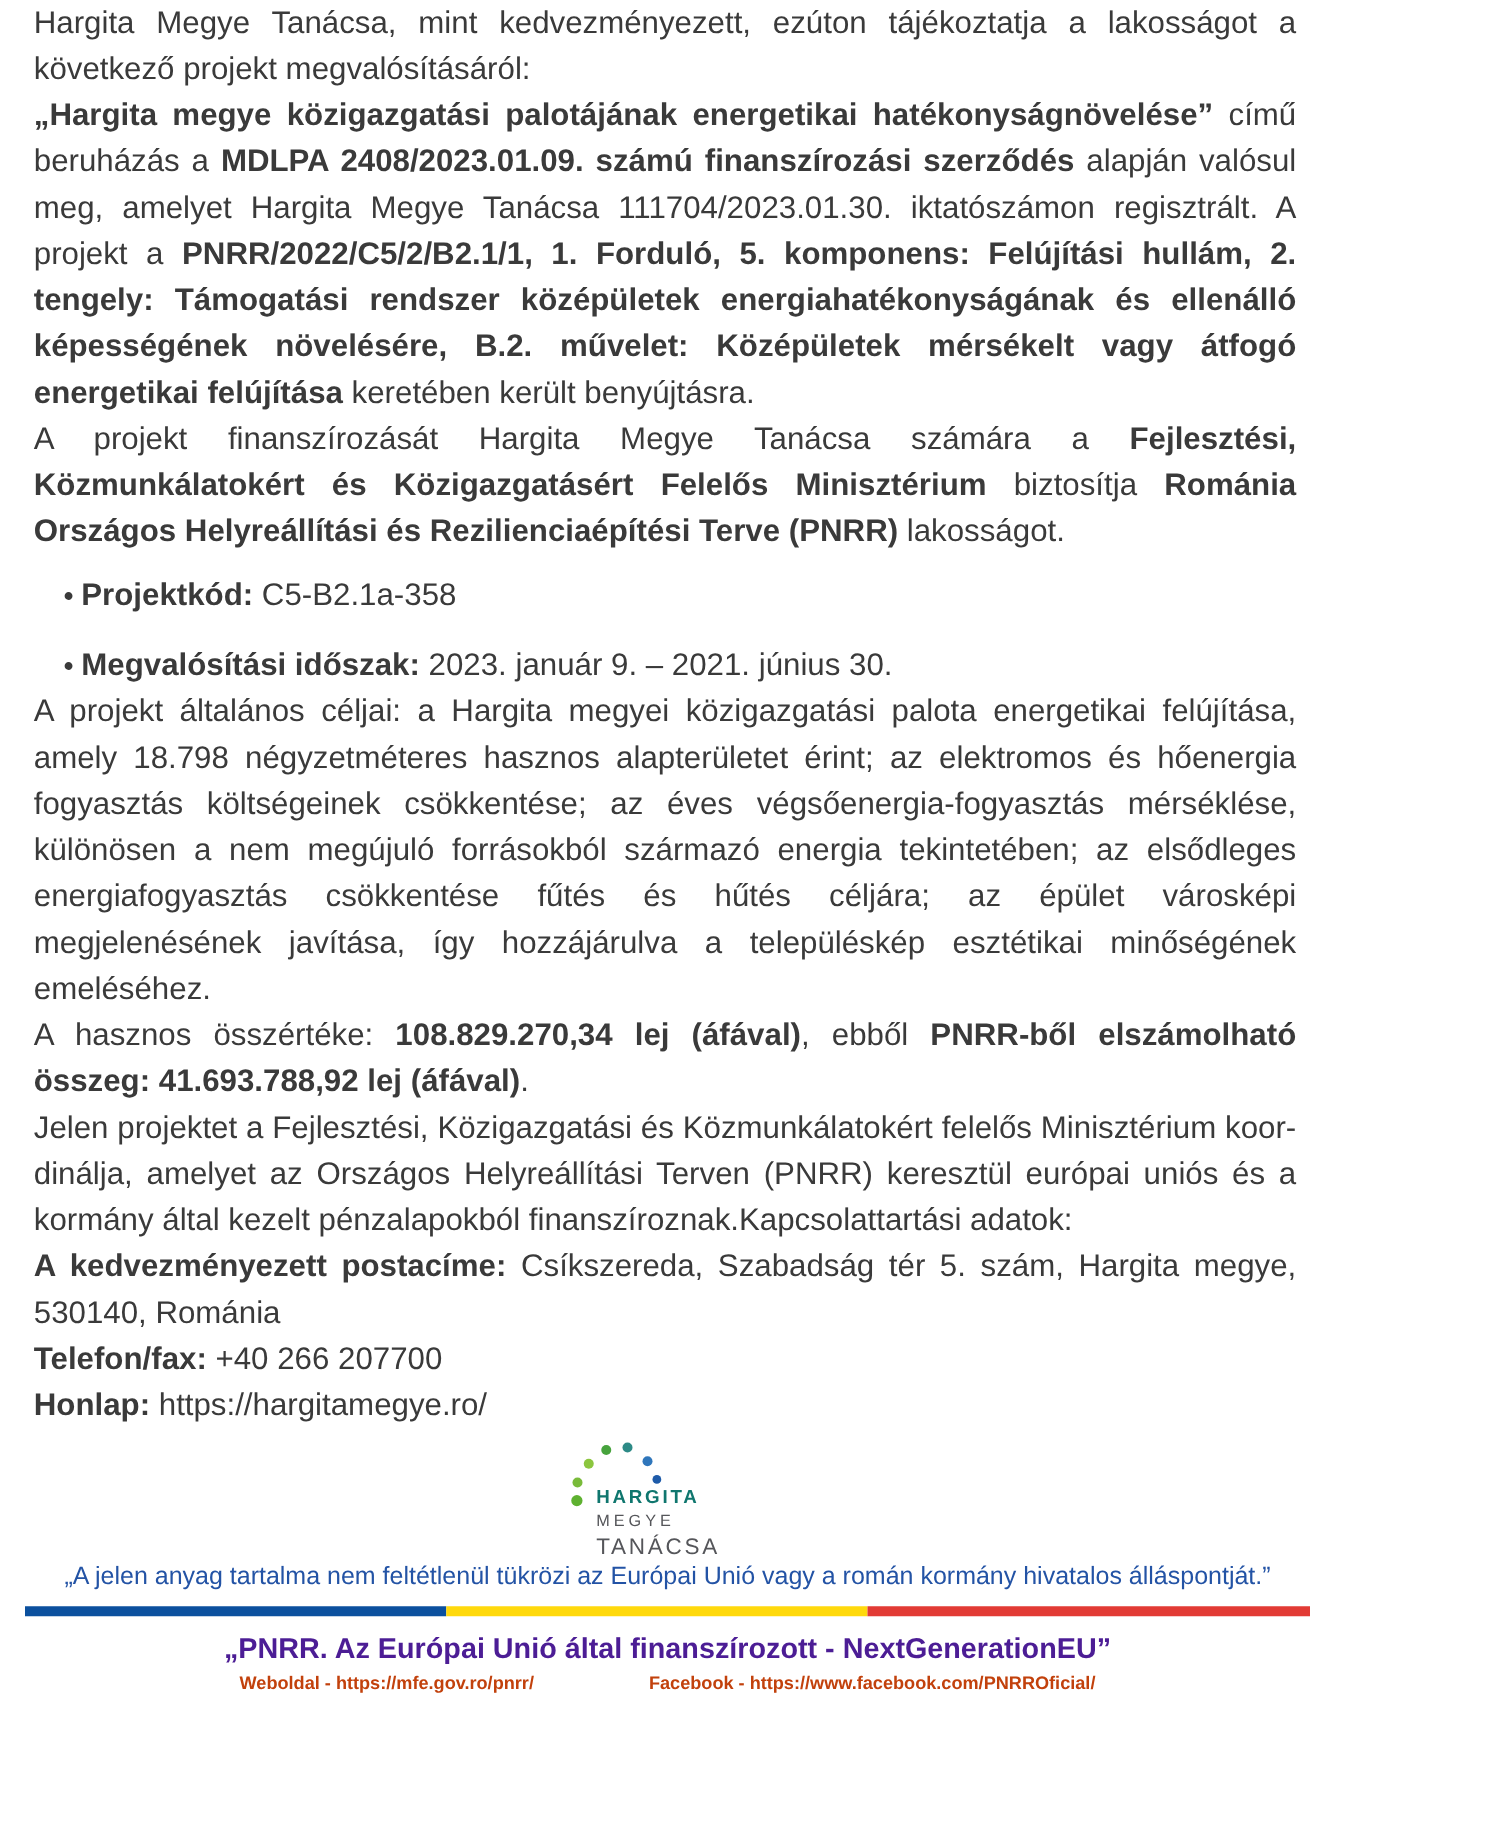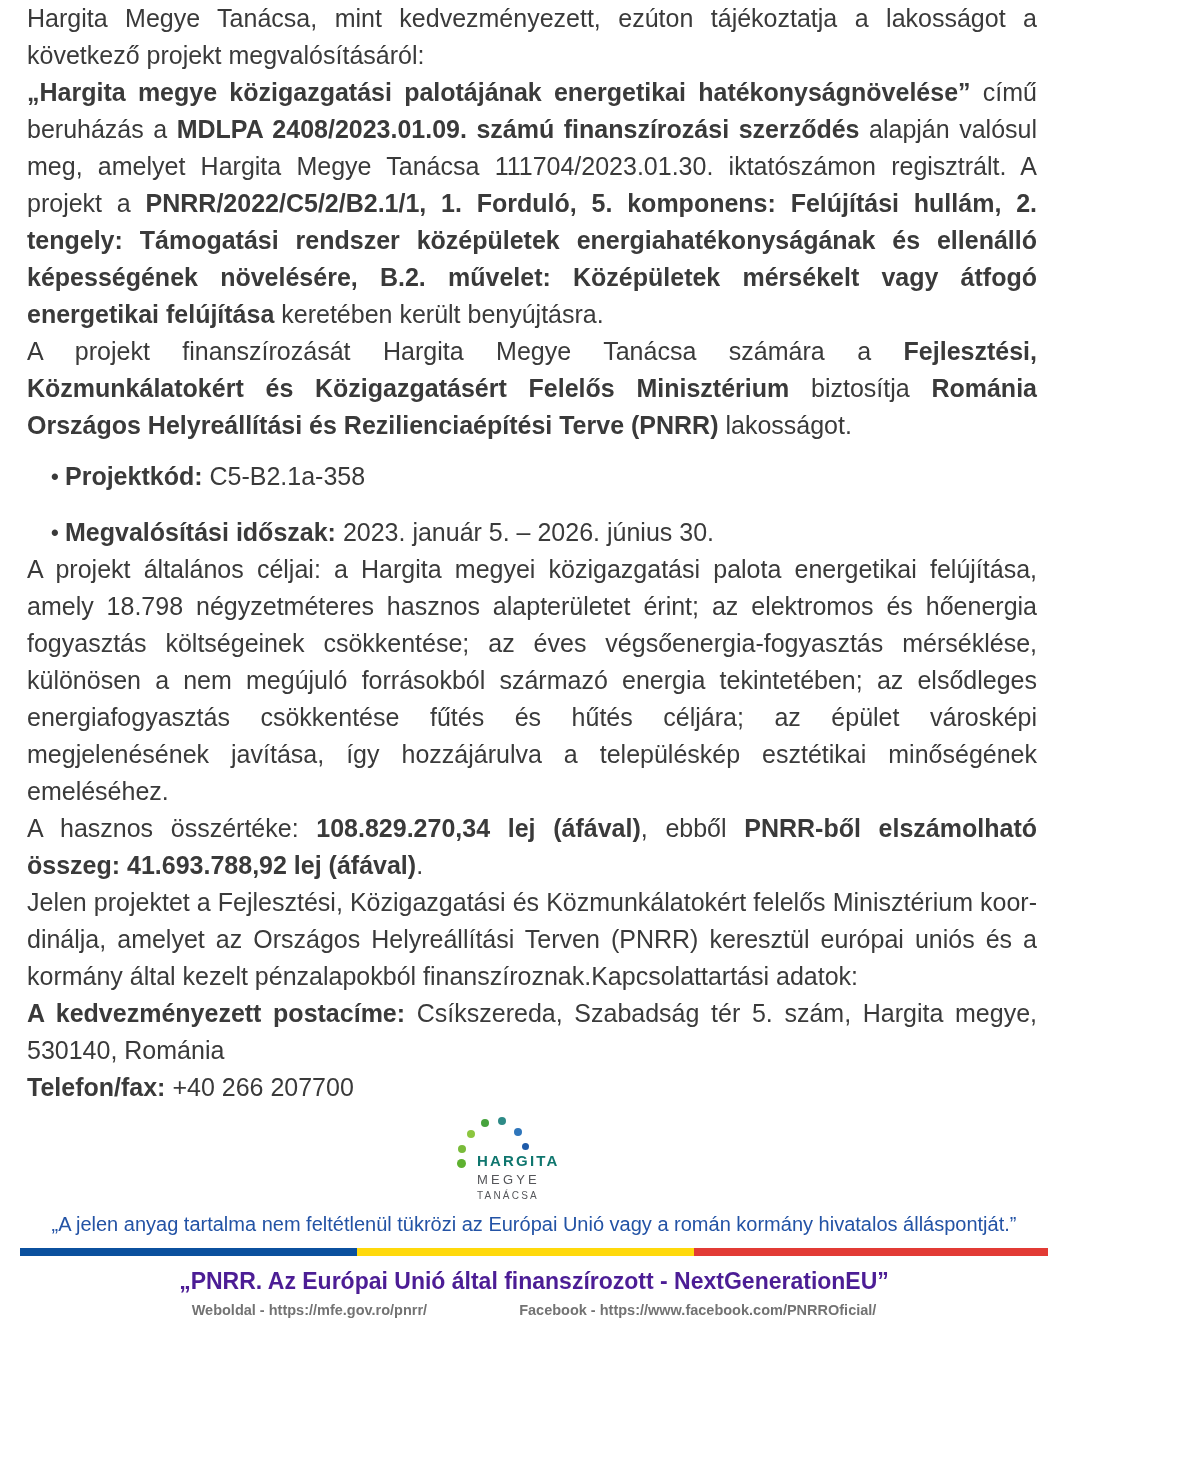--- a/index.html
+++ b/index.html
@@ -42,71 +42,72 @@
 
   
   .logo-wrap {
     position: relative; width: 130px; height: 94px;
     margin: 6px auto 0 auto; transform: translateX(-18px);
   }
   .logo-dot { position: absolute; border-radius: 50%; }
   .logo-text { position: absolute; left: 26px; top: 40px; color: #55565a; white-space: nowrap; }
   .logo-line1 { font-weight: 700; font-size: 15px; letter-spacing: 2.2px; color: #0f766e; }
   .logo-line2 { font-size: 13px; letter-spacing: 3.2px; margin-top: 3px; }
-  .logo-line3 { font-size: 10px; letter-spacing: 2.2px; margin-top: 3px; }
+  .logo-line3 { font-size: 18px; letter-spacing: 2.2px; margin-top: 3px; }
 
   
   .disclaimer {
     margin-top: 7px; text-align: center;
     font-size: 20px; line-height: 23px; color: #2353a5;
   }
   .flag-bar {
     width: 1028px; height: 8px; margin: 12px auto 0 auto;
     display: flex;
   }
   .flag-seg { height: 100%; }
   .flag-seg:nth-child(1) { width: 337px; }
   .flag-seg:nth-child(2) { width: 337px; }
   .flag-seg:nth-child(3) { width: 354px; }
   .pnrr-line {
     margin-top: 11px; text-align: center;
     font-size: 23px; line-height: 29px; font-weight: 700; color: #4c1d95;
   }
   .links-row {
     margin-top: 6px; display: flex; justify-content: center; gap: 92px;
-    font-size: 14.5px; line-height: 17px; font-weight: 700; color: #737373;
+    font-size: 14.5px; line-height: 17px; font-weight: 700; color: #c2410c;
   }
 </style>
 </head>
 <body>
 
 <div class="page">
   <div class="content">
 
     <p class="para mt-p1"><span>Hargita Megye Tanácsa, mint kedvezményezett, ezúton tájékoztatja a lakosságot a következő projekt megvalósításáról:</span></p>
 
     <p class="para mt-p2"><span class="b">„Hargita megye közigazgatási palotájának energetikai hatékonyságnövelése” </span><span>című beruházás a </span><span class="b">MDLPA 2408/2023.01.09. számú finanszírozási szerződés </span><span>alapján valósul meg, amelyet Hargita Megye Tanácsa 111704/2023.01.30. iktatószámon regisztrált. A projekt a </span><span class="b">PNRR/2022/C5/2/B2.1/1, 1. Forduló, 5. komponens: Felújítási hullám, 2. tengely: Támogatási rendszer középületek energiahatékonyságának és ellenálló képességének növelésére, B.2. művelet: Középületek mérsékelt vagy átfogó energetikai felújítása </span><span>keretében került benyújtásra.</span></p>
 
     <p class="para mt-p3"><span>A projekt finanszírozását Hargita Megye Tanácsa számára a </span><span class="b">Fejlesztési, Közmunkálatokért és Közigazgatásért Felelős Minisztérium </span><span>biztosítja </span><span class="b">Románia Országos Helyreállítási és Rezilien­ciaépítési Terve (PNRR) </span><span>lakosságot.</span></p>
 
     <ul class="bullets">
       <li><span class="b">Projektkód: </span><span>C5-B2.1a-358</span></li>
-      <li><span class="b">Megvalósítási időszak: </span><span>2023. január 5. – 2026. június 30.</span></li>
+      <li><span class="b">Megvalósítási időszak: </span><span>2023. január 9. – 2021. június 30.</span></li>
     </ul>
 
     <p class="para mt-p4"><span>A projekt általános céljai: a Hargita megyei közigazgatási palota energetikai felújítása, amely 18.798 négyzetméteres hasznos alapterületet érint; az elektromos és hőenergia fogyasztás költségeinek csökkentése; az éves végsőenergia-fogyasztás mérséklése, különösen a nem megújuló forrásokból származó energia tekintetében; az elsődleges energiafogyasztás csök­kentése fűtés és hűtés céljára; az épület városképi megjelenésének javítása, így hozzájárulva a településkép esztétikai minőségének emeléséhez.</span></p>
 
     <p class="para mt-p5"><span>A hasznos összértéke: </span><span class="b">108.829.270,34 lej (áfával)</span><span>, ebből </span><span class="b">PNRR-ből elszámolható összeg: 41.693.788,92 lej (áfával)</span><span>.</span></p>
 
     <p class="para mt-p6"><span>Jelen projektet a Fejlesztési, Közigazgatási és Közmunkálatokért felelős Minisztérium koor­dinálja, amelyet az Országos Helyreállítási Terven (PNRR) keresztül európai uniós és a kor­mány által kezelt pénzalapokból finanszíroznak.Kapcsolattartási adatok:</span></p>
 
     <p class="para mt-p7"><span class="b">A kedvezményezett postacíme: </span><span>Csíkszereda, Szabadság tér 5. szám, Hargita megye, 530140, Románia</span></p>
 
     <p class="para mt-p8"><span class="b">Telefon/fax: </span><span>+40 266 207700</span></p>
 
+    <p class="para mt-p9"><span class="b">Honlap: </span><span>https://hargitamegye.ro/</span></p>
   </div>
 
   <div class="logo-wrap">
     <div id="logo-dots">
         <div class="logo-dot" style="left: 6px; top: 47px; width: 9px; height: 9px; background: rgb(94, 177, 48);"></div>
         <div class="logo-dot" style="left: 7px; top: 33px; width: 8px; height: 8px; background: rgb(121, 187, 58);"></div>
         <div class="logo-dot" style="left: 16px; top: 18px; width: 8px; height: 8px; background: rgb(140, 198, 63);"></div>
         <div class="logo-dot" style="left: 30px; top: 7px; width: 8px; height: 8px; background: rgb(71, 163, 61);"></div>
         <div class="logo-dot" style="left: 47px; top: 5px; width: 8px; height: 8px; background: rgb(45, 138, 134);"></div>
         <div class="logo-dot" style="left: 63px; top: 16px; width: 8px; height: 8px; background: rgb(47, 118, 187);"></div>

